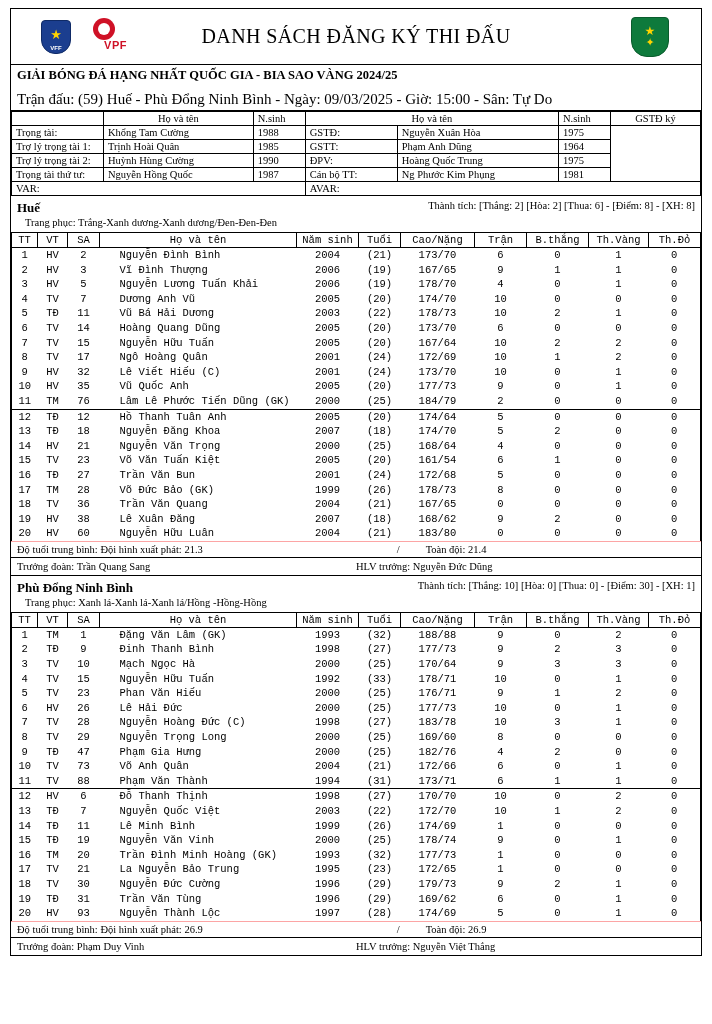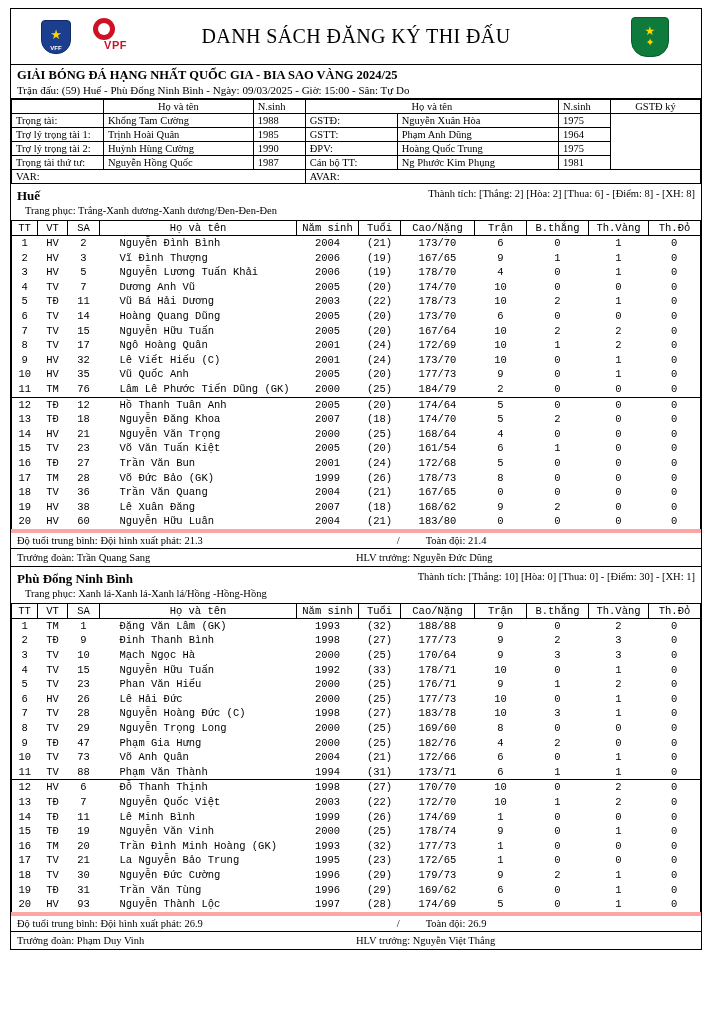--- a/index.html
+++ b/index.html
@@ -75,21 +75,21 @@
   .logo-club {
     width: 38px; height: 40px; background: #0e7a3c; border-radius: 4px 4px 16px 16px;
     position: relative; border: 1px solid #0a5c2d;
   }
   .logo-club .cstar { position:absolute; left:50%; top:6px; transform:translateX(-50%); color:#ffd400; font-size:12px;}
   .logo-club .cwing { position:absolute; left:50%; bottom:7px; transform:translateX(-50%); color:#ffd400; font-size:11px;}
 
   
   .band { padding: 3px 6px 2px 6px; border-bottom: 1px solid #000; }
   .band .l1 { font-weight: bold; font-size: 12.5px; }
-  .band .l2 { font-size: 11px; margin-top: 1px; }
+  .band .l2 { font-size: 15px; margin-top: 8px; }
 
   
   table { border-collapse: collapse; width: 100%; }
   .off { font-size: 10.5px; }
   .off td, .off th {
     border: 1px solid #000;
     padding: 1px 4px;
     vertical-align: middle;
   }
   .off .colhead { text-align: center; }
@@ -134,21 +134,21 @@
   .col-name { }
   .col-ns { width: 62px; }
   .col-tuoi { width: 42px; }
   .col-cn { width: 74px; }
   .col-tran { width: 52px; }
   .col-bt { width: 62px; }
   .col-tv { width: 60px; }
   .col-td { width: 52px; }
 
   .avgrow {
-    display: flex; border-top: 4px solid #fca5a5; border-bottom: 1px solid #000;
+    display: flex; border-top: 1px solid #fca5a5; border-bottom: 1px solid #000;
     font-size: 10.5px; padding: 2px 6px;
   }
   .avgrow .a1 { width: 56%; }
   .avgrow .a2 { width: 44%; }
   .leadrow {
     display: flex; font-size: 10.5px; padding: 3px 6px;
     border-bottom: 1px solid #000;
   }
   .leadrow .b1 { width: 50%; }
   .leadrow .b2 { width: 50%; }

